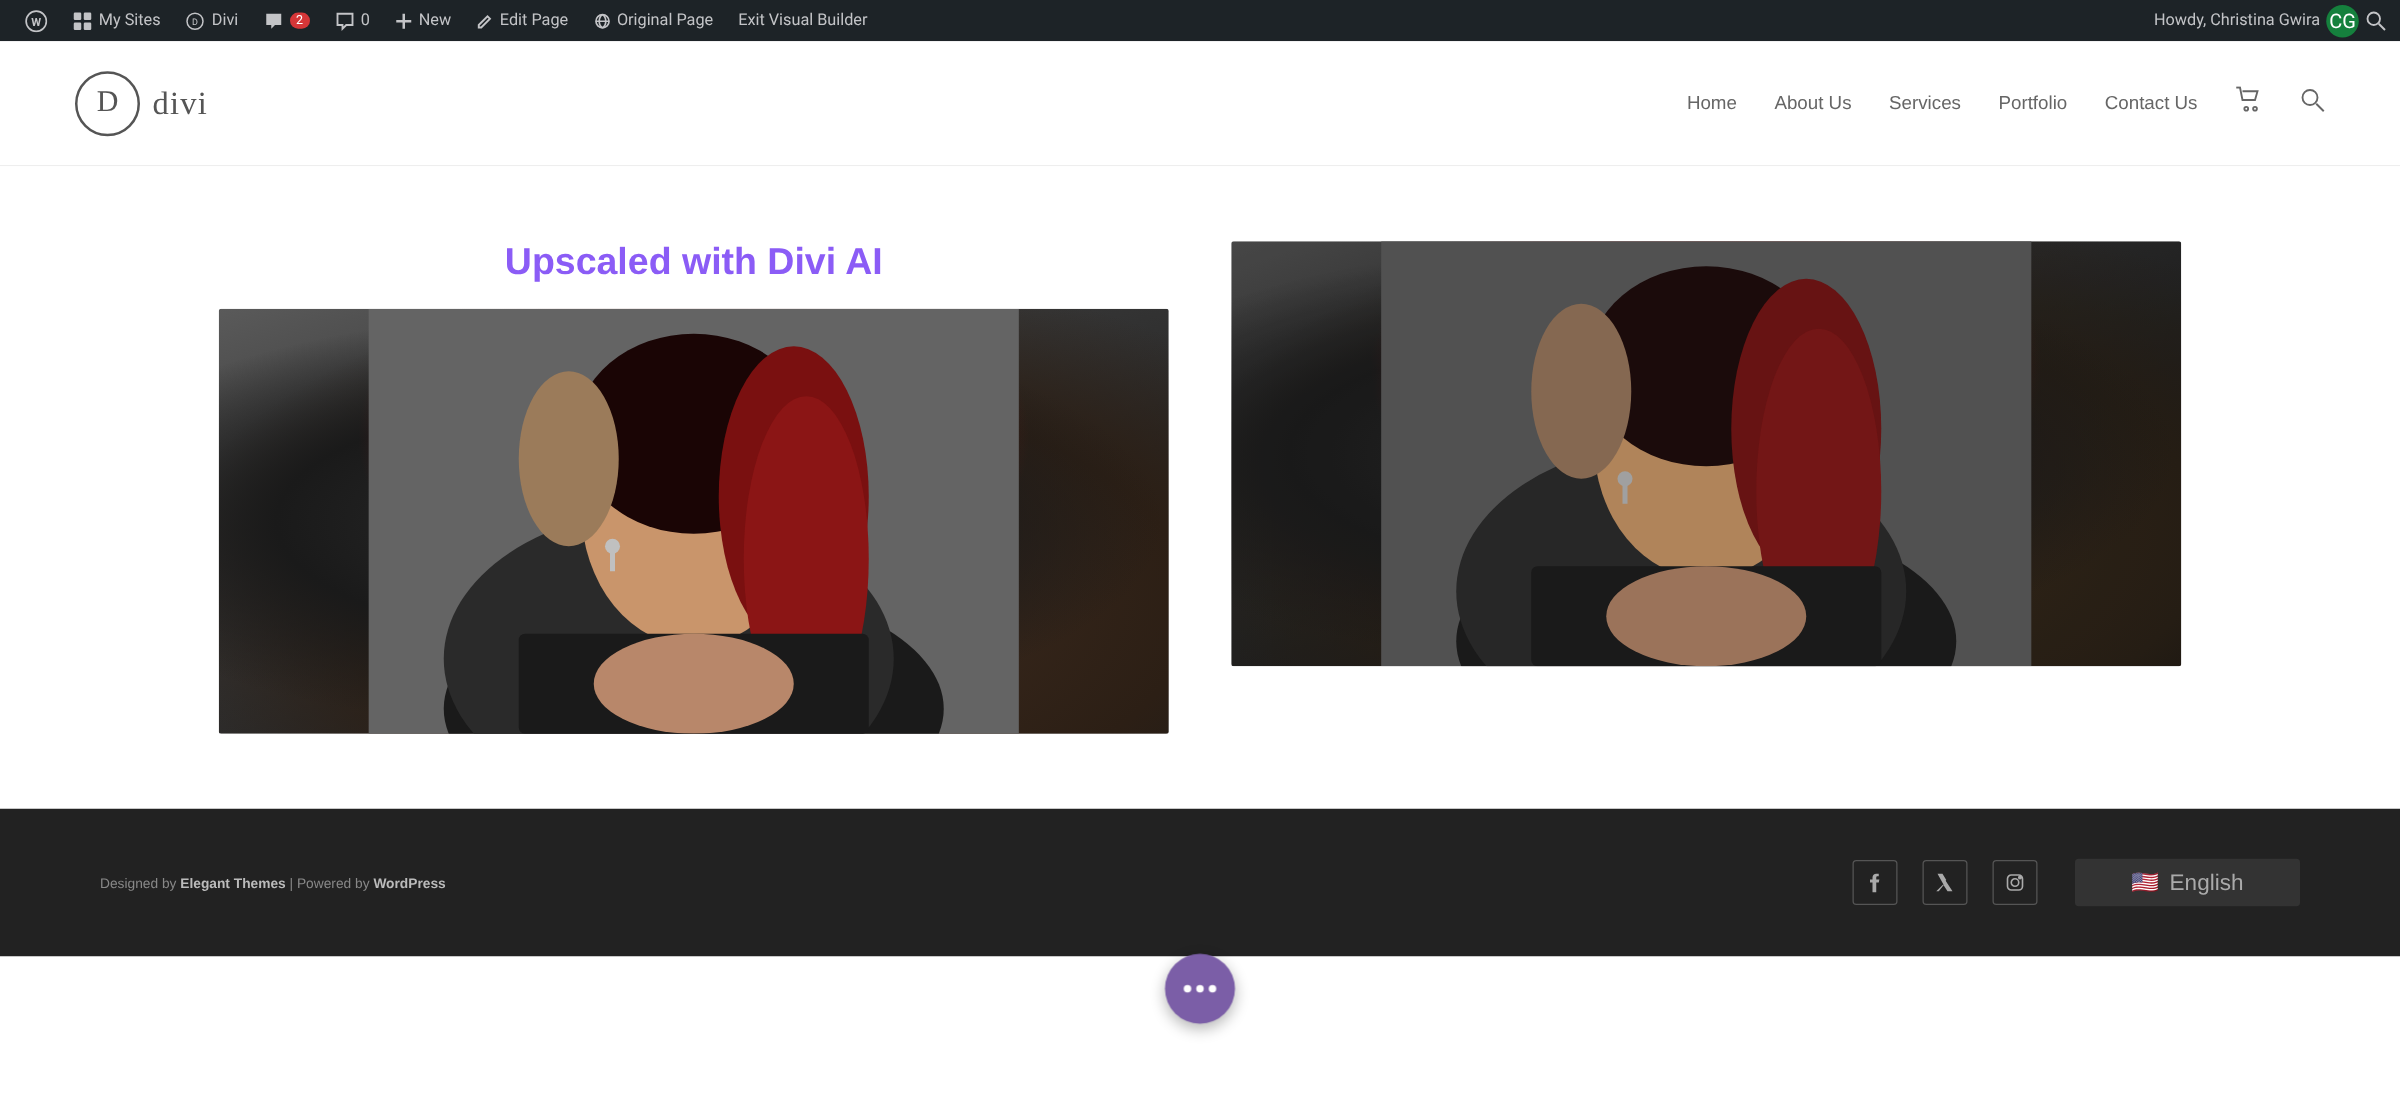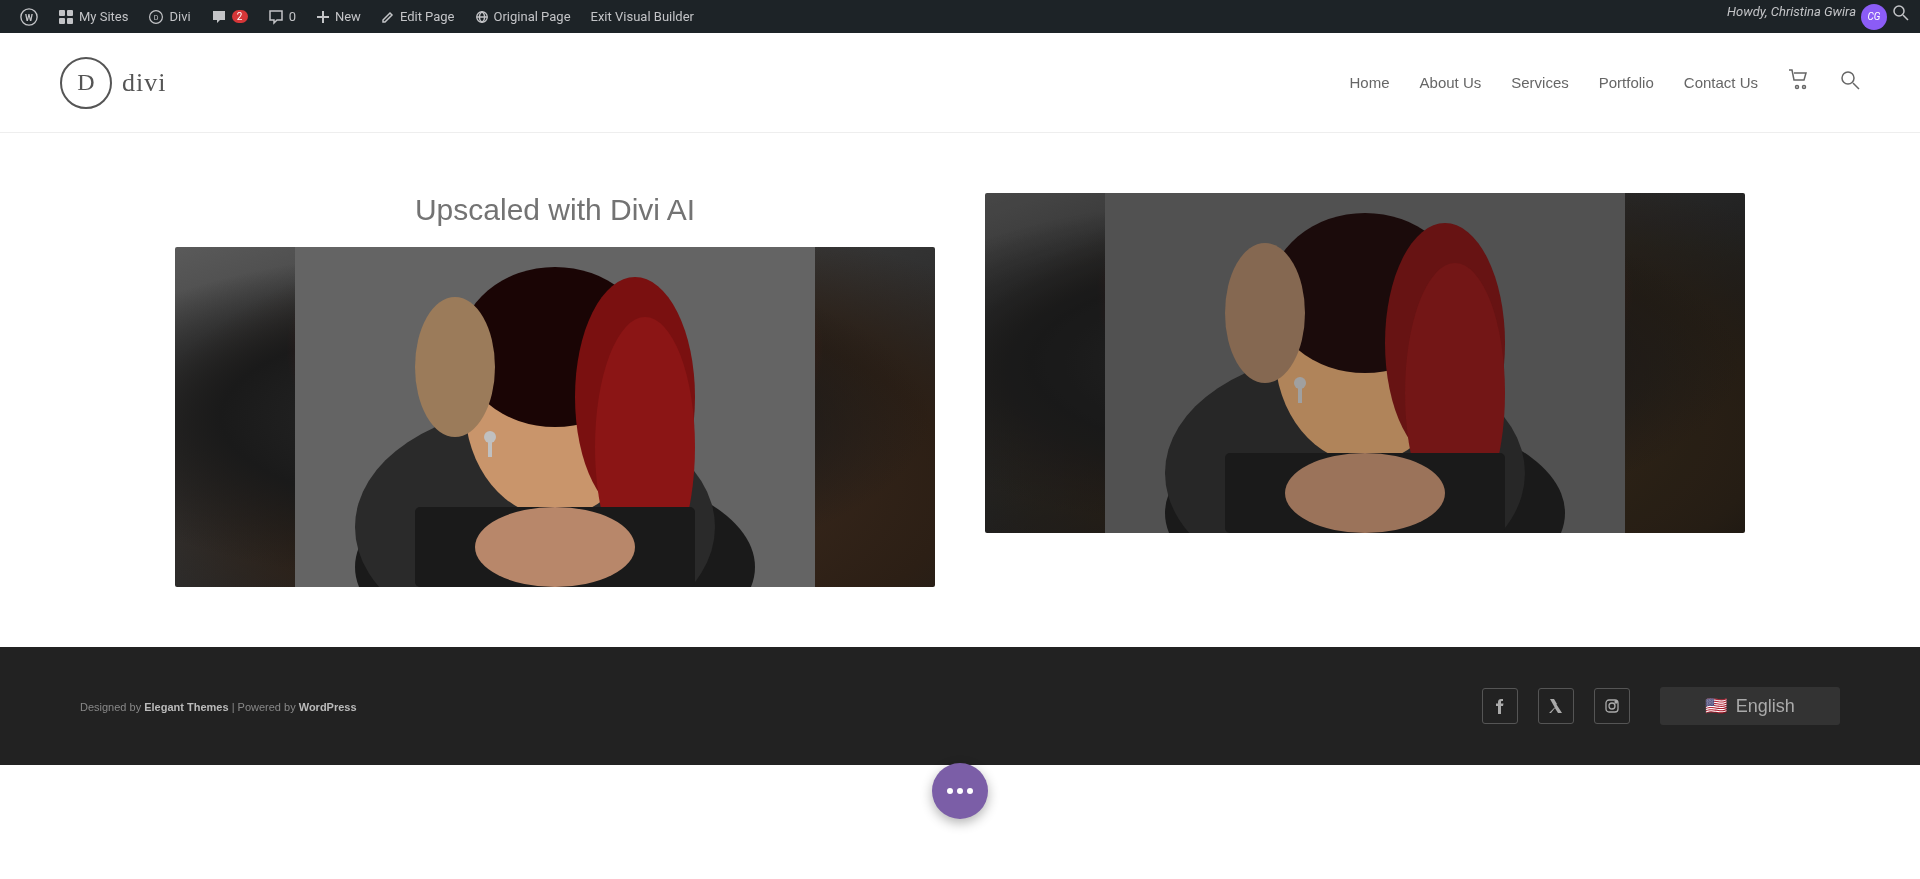--- a/index.html
+++ b/index.html
@@ -24,42 +24,42 @@
       padding: 0 10px;
       height: 33px;
       color: #c3c4c7;
       cursor: pointer;
       white-space: nowrap;
       text-decoration: none;
     }
     .admin-bar-right {
       margin-left: auto;
       display: flex;
+      align-items: center;
       gap: 5px;
       color: #c3c4c7;
       font-size: 13px;
-      font-style: italic;
     }
     .admin-bar-icon {
       width: 18px;
       height: 18px;
       display: inline-flex;
       align-items: center;
       justify-content: center;
       font-size: 14px;
     }
     .admin-avatar {
       width: 26px;
       height: 26px;
       border-radius: 50%;
-      background: #8b5cf6;
+      background: #15803d;
       display: inline-flex;
       align-items: center;
       justify-content: center;
-      font-size: 10px;
+      font-size: 16px;
       color: #fff;
     }
     .badge {
       background: #d63638;
       color: #fff;
       border-radius: 10px;
       font-size: 10px;
       padding: 1px 5px;
       min-width: 16px;
       text-align: center;
@@ -131,22 +131,22 @@
     .image-column {
       display: flex;
       flex-direction: column;
       align-items: center;
       gap: 20px;
       flex: 1;
       max-width: 760px;
     }
     .image-title {
       font-size: 30px;
-      font-weight: normal;
-      color: #737373;
+      font-weight: bold;
+      color: #8b5cf6;
       font-family: -apple-system, BlinkMacSystemFont, "Segoe UI", sans-serif;
       text-align: center;
     }
     .image-placeholder {
       width: 100%;
       height: 340px;
       border-radius: 2px;
       overflow: hidden;
       position: relative;
     }

